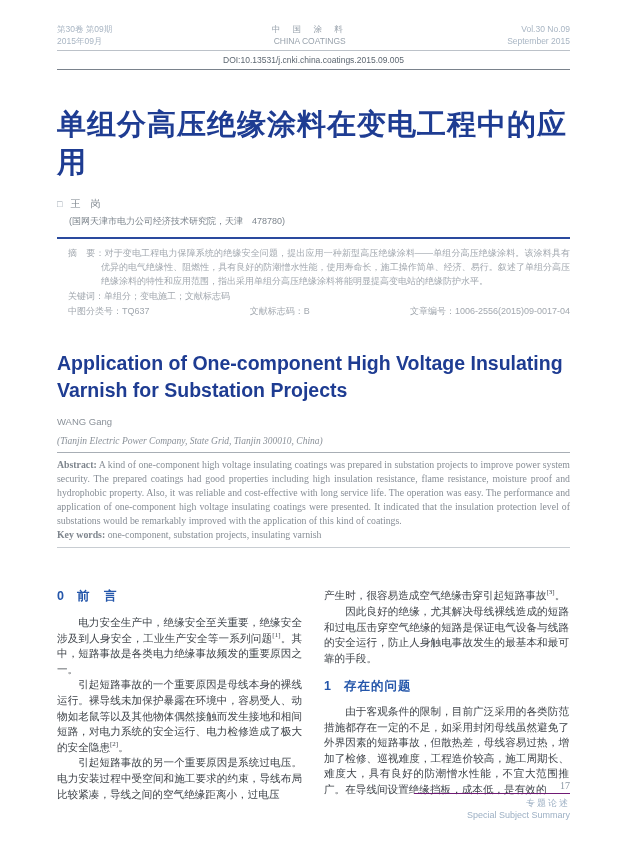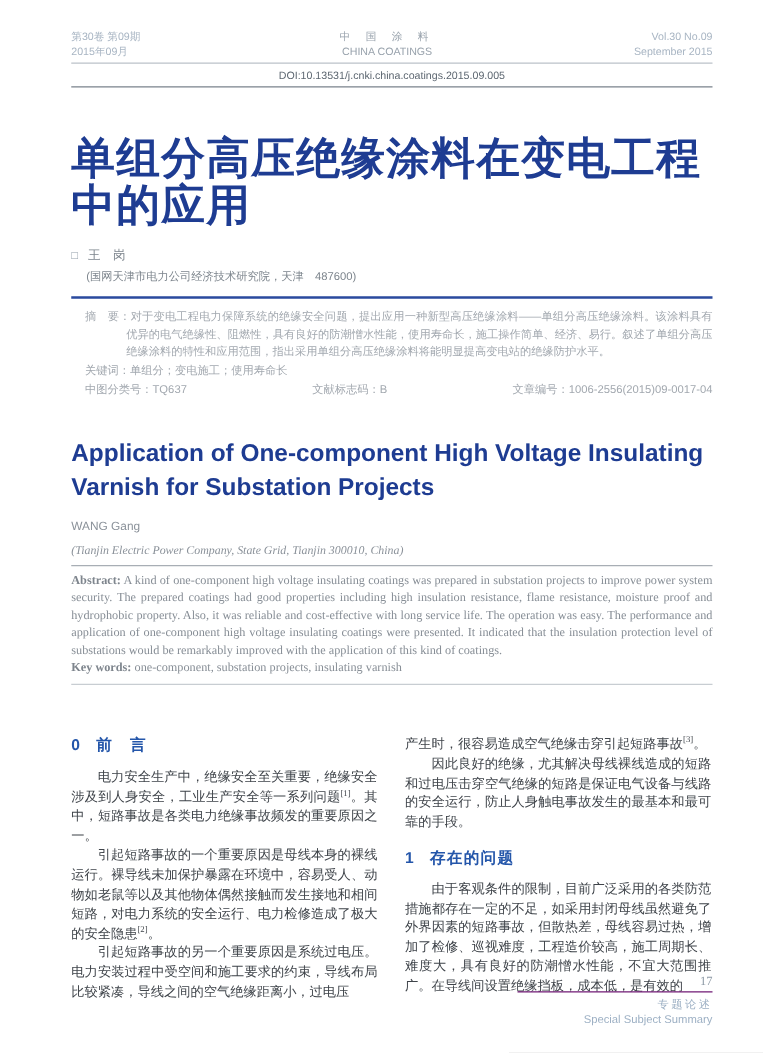--- a/index.html
+++ b/index.html
@@ -16,22 +16,22 @@
   
   .jheader{display:flex;justify-content:space-between;align-items:center;
     font-size:8.5px;line-height:11.5px;color:#a8b5c3;}
   .jheader .hc{text-align:center;color:#98a2ac;}
   .jheader .hc .zh{letter-spacing:5px;}
   .jheader .hr{text-align:right;}
   .rule-light{border:0;border-top:1px solid #bcc2c9;margin:3px 0 0 0;}
   .doi-line{font-size:8.5px;color:#5d6771;padding:4px 0 4px 0;text-align:center;}
   .rule-dark{border:0;border-top:1px solid #7a828c;margin:0;}
   
-  .title-zh{margin-top:38px;font-size:35px;font-weight:bold;color:#1e3c92;
-    line-height:38px;letter-spacing:1px;}
+  .title-zh{margin-top:38px;font-size:29px;font-weight:bold;color:#1e3c92;
+    line-height:38px;letter-spacing:1px;font-family:Liberation Mono, monospace;}
   .author-row{margin-top:13px;font-size:10px;color:#7d858d;display:flex;align-items:center;}
   .author-row .marker{color:#95a0ab;font-size:9px;margin-right:8px;}
   .affil-zh{margin-top:4px;margin-left:12px;font-size:9px;color:#7d858d;}
   .rule-blue{border:0;border-top:2px solid #2a4a9e;margin:9px 0 0 0;}
   
   .abs-zh-block{margin-top:7px;padding-left:11px;font-size:9px;line-height:14px;color:#a2a8af;}
   .abs-zh{padding-left:33px;text-indent:-33px;text-align:justify;}
   .kw-zh{margin-top:1px;}
   .meta-row{display:flex;justify-content:space-between;margin-top:1px;}
   
@@ -84,26 +84,26 @@
   </div>
   <hr class="rule-light">
   <div class="doi-line">DOI:10.13531/j.cnki.china.coatings.2015.09.005</div>
   <hr class="rule-dark">
 
   <div class="title-zh">单组分高压绝缘涂料在变电工程中的应用</div>
   <div class="author-row">
     <span class="marker">□</span>
     <span>王　岗</span>
   </div>
-  <div class="affil-zh">(国网天津市电力公司经济技术研究院，天津　487600)</div>
+  <div class="affil-zh">(国网天津市电力公司经济技术研究院，天津　478780)</div>
   <hr class="rule-blue">
 
   <div class="abs-zh-block">
     <div class="abs-zh"><span class="lbl">摘　要：</span><span>对于变电工程电力保障系统的绝缘安全问题，提出应用一种新型高压绝缘涂料——单组分高压绝缘涂料。该涂料具有优异的电气绝缘性、阻燃性，具有良好的防潮憎水性能，使用寿命长，施工操作简单、经济、易行。叙述了单组分高压绝缘涂料的特性和应用范围，指出采用单组分高压绝缘涂料将能明显提高变电站的绝缘防护水平。</span></div>
-    <div class="kw-zh"><span>关键词：</span><span>单组分；变电施工；使用寿命长</span></div>
+    <div class="kw-zh"><span>关键词：</span><span>单组分；变电施工；文献标志码</span></div>
     <div class="meta-row">
       <span>中图分类号：TQ637</span>
       <span>文献标志码：B</span>
       <span>文章编号：1006-2556(2015)09-0017-04</span>
     </div>
   </div>
 
   <div class="title-en">Application of One-component High Voltage Insulating Varnish for Substation Projects</div>
   <div class="author-en">WANG Gang</div>
   <div class="affil-en">(Tianjin Electric Power Company, State Grid, Tianjin 300010, China)</div>

